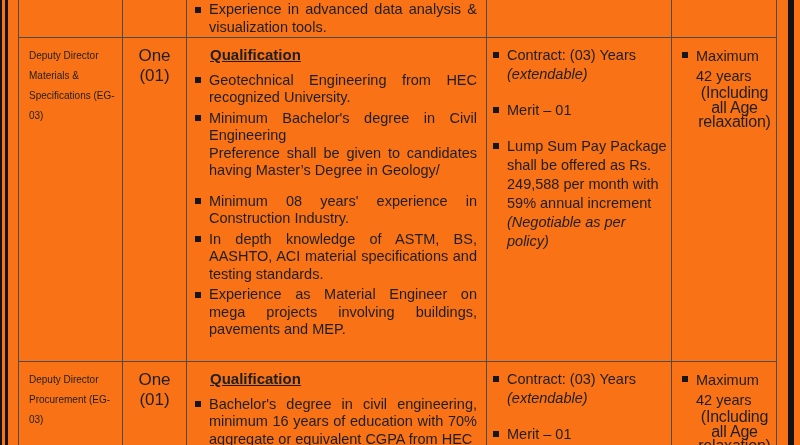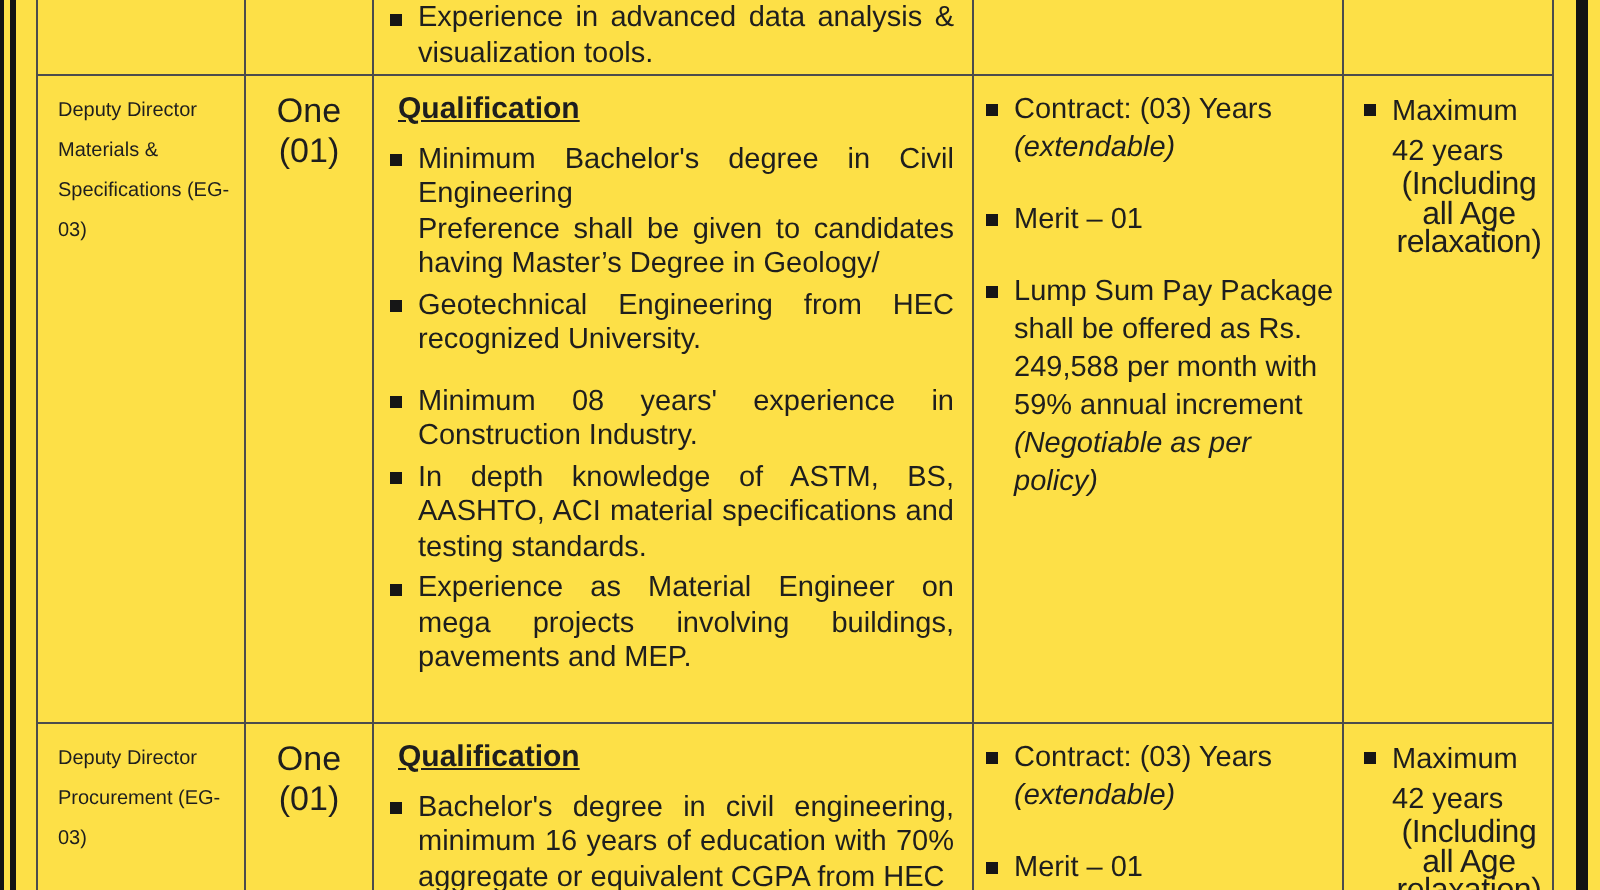--- a/index.html
+++ b/index.html
@@ -1,19 +1,19 @@
 <!DOCTYPE html>
 <html><head>
 <meta charset="utf-8">
 <style>
   html,body { margin:0; padding:0; }
   .page {
     position:relative;
     width:800px; height:445px;
-    background:#fde047;
+    background:#f97316;
     overflow:hidden;
     font-family:"Liberation Sans", sans-serif;
     color:#1e1e1e;
   }
   
   .frame-line { position:absolute; top:0; bottom:0; background:#131313; }
   .frame-line.l-outer { left:0;  width:2px; }
   .frame-line.l-inner { left:5px; width:3px; }
   .frame-line.r-frame { left:788px; width:6px; }
 
@@ -39,21 +39,21 @@
   .c-num   { padding:8px 2px 0 2px; text-align:center; font-size:17px; line-height:20px; }
   .c-det   { padding:8px 9px 0 8px; font-size:14.5px; line-height:17.5px; }
   .row-cont .c-det { padding-top:1px; }
   .c-terms { padding:8px 4px 0 6px; font-size:14.5px; line-height:19px; }
   .c-age   { padding:8px 3px 0 10px; font-size:14.5px; line-height:19px; }
 
   .sect-heading {
     font-weight:bold;
     text-decoration:underline;
     font-size:15px;
-    margin:0 0 8px 4px;
+    margin:0 0 8px 15px;
   }
   .sect + .sect { margin-top:13px; }
 
   ul.blist { list-style:none; margin:0; padding:0; }
   li.bitem { position:relative; padding-left:14px; margin:0 0 3px 0; }
   .c-det li.bitem { text-align:justify; }
   .c-terms li.bitem { margin-bottom:17px; }
   .sq-bullet {
     position:absolute; left:0; top:5.5px;
     width:6px; height:6px; background:#161616;
@@ -96,26 +96,26 @@
       </div>
       <div class="cell c-num">
         <div>One (01)</div>
       </div>
       <div class="cell c-det">
         <div class="sect">
           <div class="sect-heading">Qualification</div>
           <ul class="blist">
             <li class="bitem">
               <span class="sq-bullet"></span>
+              <span>Geotechnical Engineering from HEC recognized University.</span>
+            </li>
+            <li class="bitem">
+              <span class="sq-bullet"></span>
               <span>Minimum Bachelor's degree in Civil Engineering</span>
               <span class="subtext">Preference shall be given to candidates having Master’s Degree in Geology/</span>
-            </li>
-            <li class="bitem">
-              <span class="sq-bullet"></span>
-              <span>Geotechnical Engineering from HEC recognized University.</span>
             </li>
           </ul>
         </div>
         <div class="sect">
           <ul class="blist">
             <li class="bitem">
               <span class="sq-bullet"></span>
               <span>Minimum 08 years' experience in Construction Industry.</span>
             </li>
             <li class="bitem">

